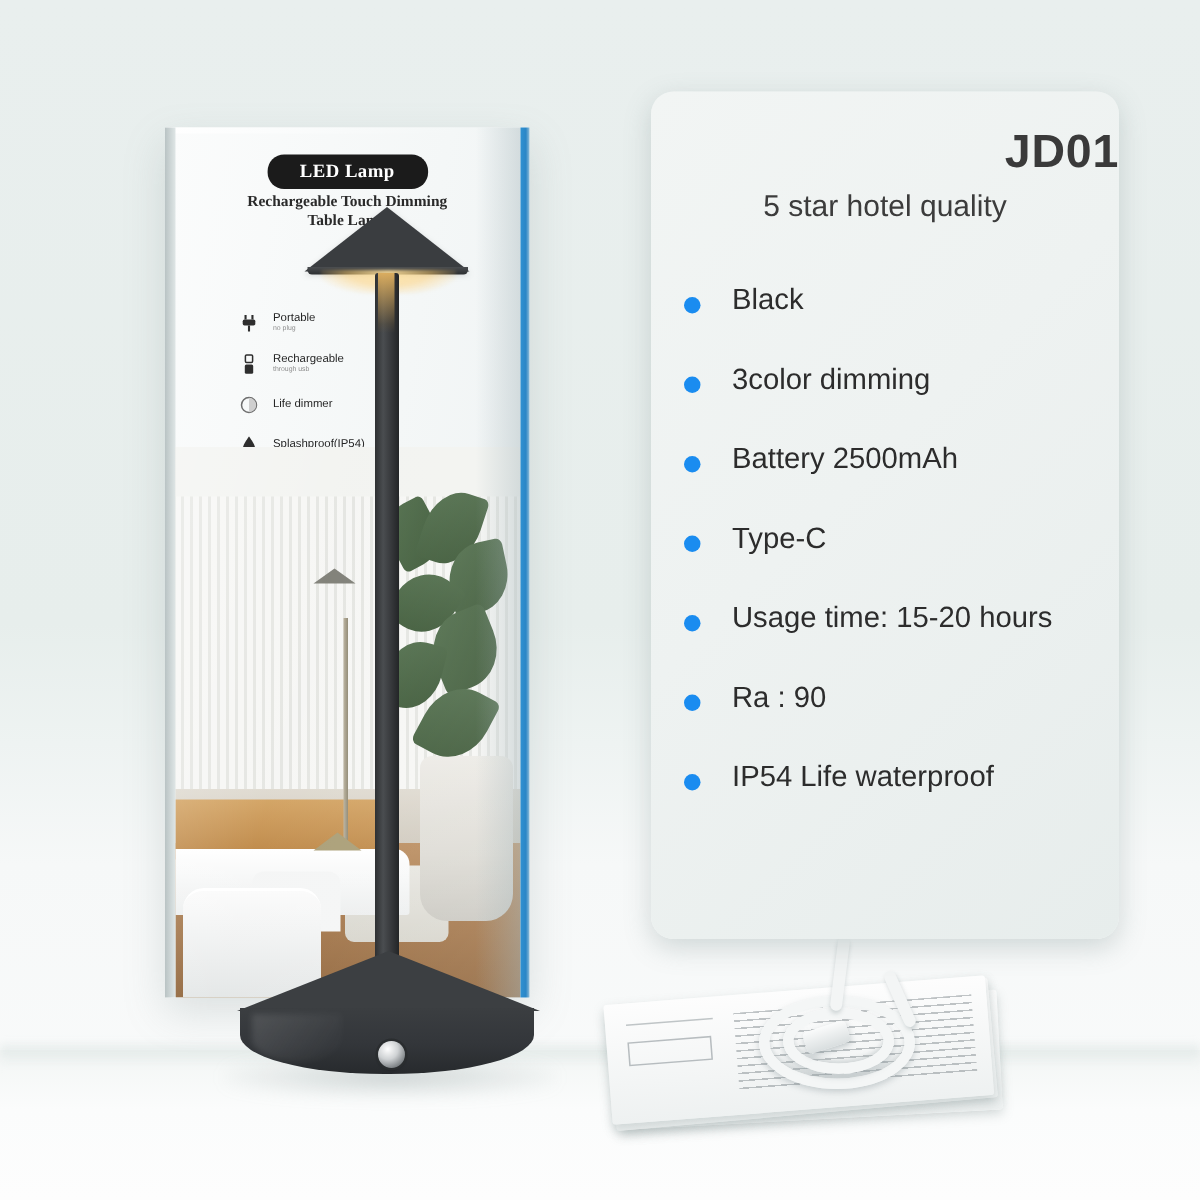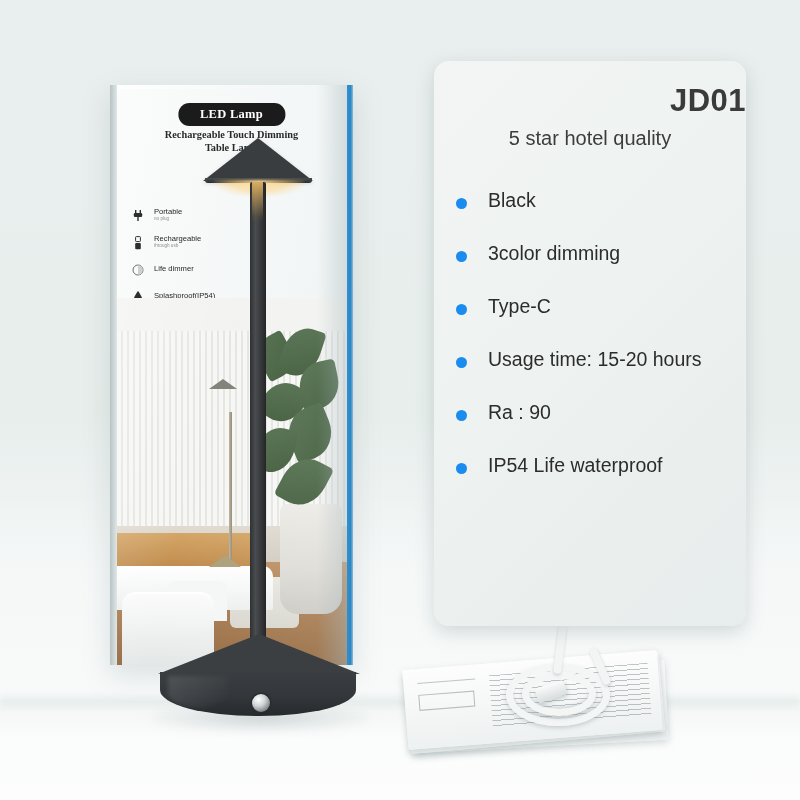--- a/index.html
+++ b/index.html
@@ -62,21 +62,21 @@
   #box-subtitle {
     position: absolute; left: 0; right: 0; top: 43px;
     text-align: center;
     font-family: "Liberation Serif", serif;
     font-weight: bold; font-size: 10.3px; color: #2a2a2a;
     line-height: 13px; padding: 0 14px;
   }
 
   
   #box-features {
-    position: absolute; left: 22px; top: 122px; width: 140px;
+    position: absolute; left: 50px; top: 122px; width: 140px;
   }
   .bfeat { position: relative; height: 22px; margin-bottom: 5px; }
   .bfeat .bicon {
     position: absolute; left: 0; top: 2px; width: 12px; height: 14px;
     color: #2e2e2e;
   }
   .bfeat .bicon svg { display:block; }
   .bfeat .btitle {
     position: absolute; left: 22px; top: 0;
     font-size: 7.6px; color: #262626; white-space: nowrap;
@@ -440,20 +440,24 @@
       <div class="spec-item">
         <span class="spec-bullet"></span>
         <span class="spec-label">Black</span>
       </div>
       <div class="spec-item">
         <span class="spec-bullet"></span>
         <span class="spec-label">3color dimming</span>
       </div>
       <div class="spec-item">
         <span class="spec-bullet"></span>
+        <span class="spec-label">Battery 2500mAh</span>
+      </div>
+      <div class="spec-item">
+        <span class="spec-bullet"></span>
         <span class="spec-label">Type-C</span>
       </div>
       <div class="spec-item">
         <span class="spec-bullet"></span>
         <span class="spec-label">Usage time: 15-20 hours</span>
       </div>
       <div class="spec-item">
         <span class="spec-bullet"></span>
         <span class="spec-label">Ra : 90</span>
       </div>

